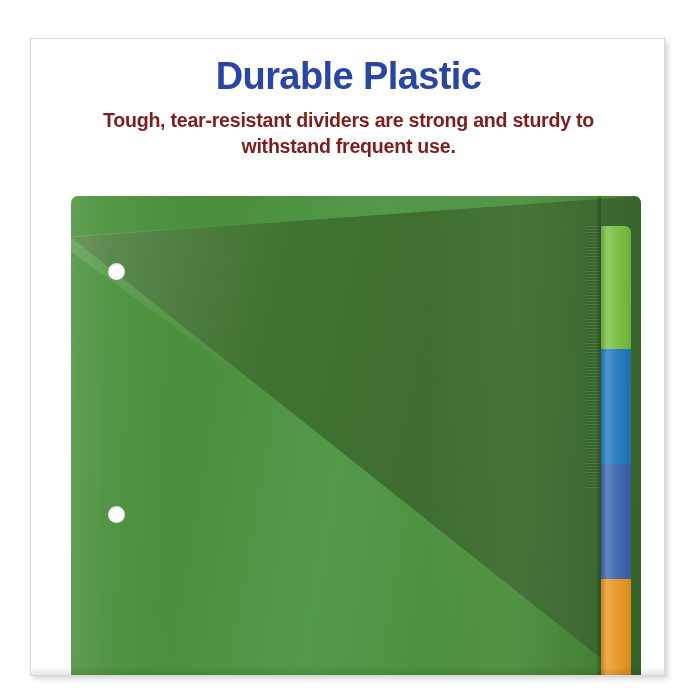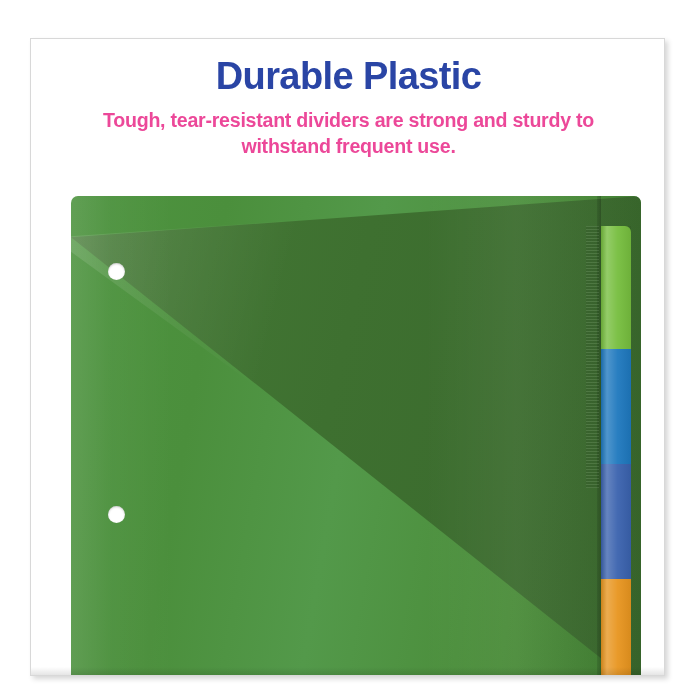--- a/index.html
+++ b/index.html
@@ -219,16 +219,16 @@
       </div>
     <div class="index-tab" style="top: 540px; height: 98px; background: rgb(232, 149, 31);">
         <span class="tab-gloss"></span>
       </div>
 
     <div id="photo-bottom-shade"></div>
   </div>
 
   <div id="headline-block">
     <h1 id="page-title" style="color: rgb(42, 69, 165);">Durable Plastic</h1>
-    <p id="subtitle" style="color: #ec4899;">Tough, tear-resistant dividers are strong and sturdy to withstand frequent use.</p>
+    <p id="subtitle" style="color: #7f1d1d;">Tough, tear-resistant dividers are strong and sturdy to withstand frequent use.</p>
   </div>
 
 </div>
 
 </body></html>

